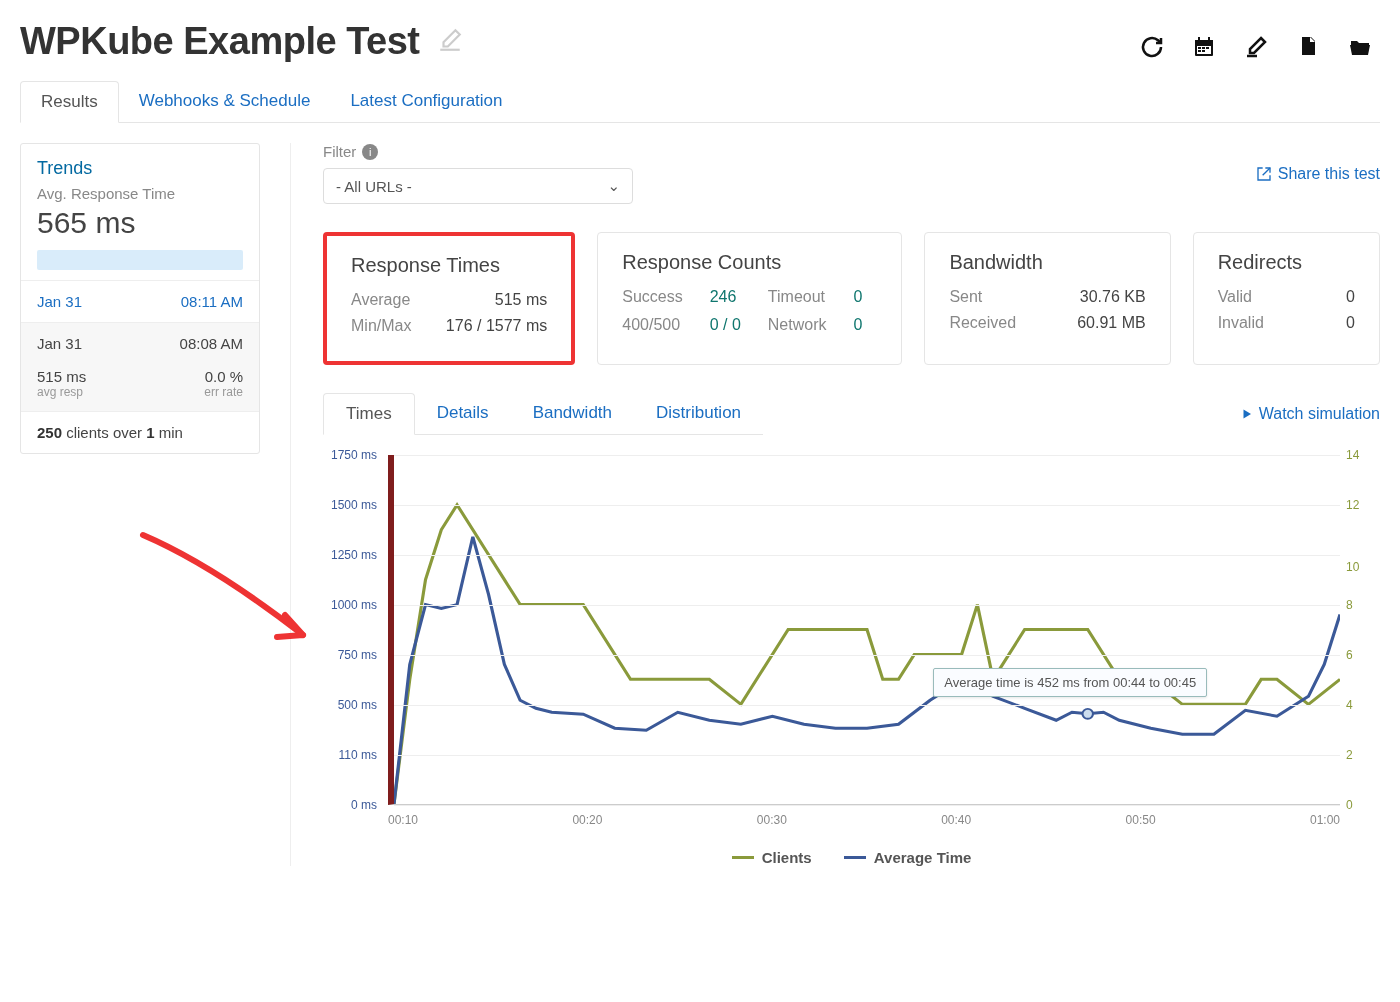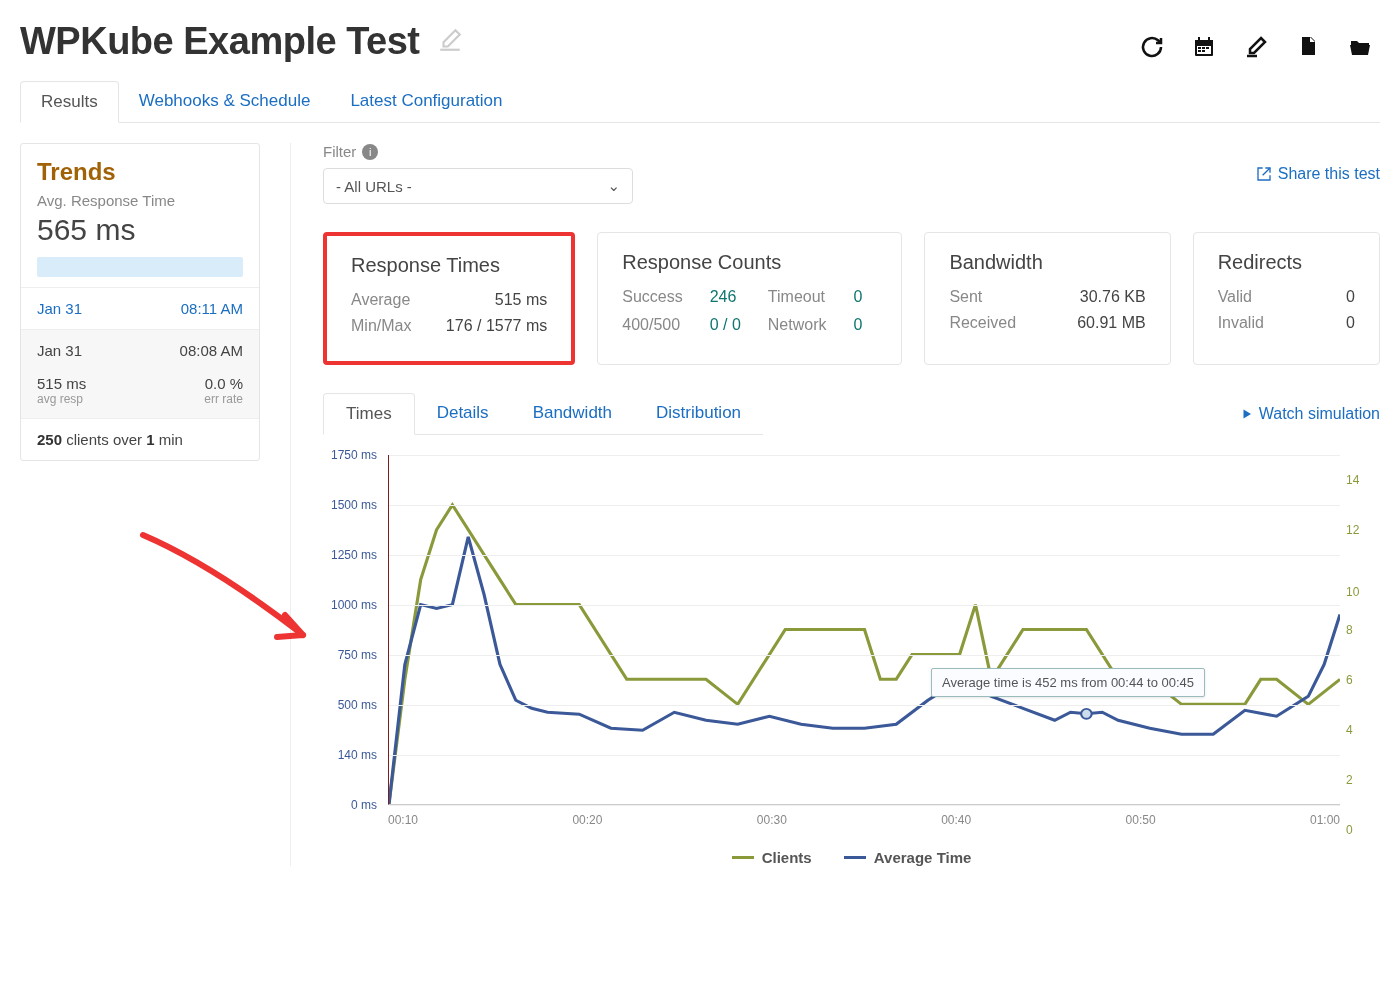--- a/index.html
+++ b/index.html
@@ -11,21 +11,21 @@
   .edit-pencil { color:#ccc; }
   .toolbar { display:flex; gap:28px; color:#111; padding-right:8px; }
   .toolbar svg { width:24px; height:24px; }
   .tabs { margin-top:18px; border-bottom:1px solid #e5e5e5; display:flex; }
   .tab { padding:10px 20px; font-size:17px; color:#1b6ec2; cursor:pointer; }
   .tab.active { color:#555; background:#fff; border:1px solid #e5e5e5; border-bottom:1px solid #fff; border-radius:4px 4px 0 0; margin-bottom:-1px; }
   .body { display:flex; margin-top:20px; gap:30px; }
   .sidebar { width:240px; flex-shrink:0; }
   .trends-card { border:1px solid #e5e5e5; border-radius:3px; overflow:hidden; }
   .trends-top { padding:14px 16px 10px 16px; }
-  .trends-title { color:#a16207; font-size:24px;font-weight:bold; }
+  .trends-title { color:#0369a1; font-size:18px; }
   .trends-sub { color:#888; font-size:15px; margin-top:6px; }
   .trends-big { font-size:30px; color:#444; margin-top:4px; font-weight:300; }
   .spark { height:20px; background:linear-gradient(#d9ecfa,#d9ecfa); margin-top:10px; border-radius:2px; }
   .run-row { display:flex; justify-content:space-between; padding:12px 16px; border-top:1px solid #eee; font-size:15px; }
   .run-row.blue { color:#1b6ec2; }
   .run-row.active { background:#f7f7f7; color:#444; }
   .stat-row { display:flex; justify-content:space-between; padding:4px 16px 0 16px; font-size:15px; color:#444; }
   .stat-sub { display:flex; justify-content:space-between; padding:0 16px 12px 16px; font-size:12px; color:#999; }
   .clients-row { padding:12px 16px; font-size:15px; color:#444; border-top:1px solid #eee; }
   .clients-row b { color:#333; font-weight:600; }
@@ -45,22 +45,22 @@
   .cols2 .val { color:#0f766e; text-align:left; }
   .subtabs { margin-top:28px; display:flex; justify-content:space-between; align-items:center; }
   .subtabs-left { display:flex; border-bottom:1px solid #e5e5e5; }
   .subtab { padding:10px 22px; font-size:17px; color:#1b6ec2; cursor:pointer; }
   .subtab.active { color:#555; border:1px solid #e5e5e5; border-bottom:1px solid #fff; border-radius:4px 4px 0 0; margin-bottom:-1px; }
   .watch { color:#1b6ec2; font-size:16px; display:flex; align-items:center; gap:6px; }
   .chart-wrap { margin-top:20px; position:relative; }
   .y-axis-left { position:absolute; left:0; top:0; height:350px; width:60px; }
   .y-tick-l { position:absolute; right:6px; font-size:12px; color:#3b5998; transform:translateY(-50%); }
   .y-axis-right { position:absolute; right:0; top:0; height:350px; width:40px; }
-  .y-tick-r { position:absolute; left:6px; font-size:12px; color:#8a9a3b; transform:translateY(-50%);margin-top:25px; }
-  .plot { margin:0 40px 0 65px; height:350px; border-left:1px solid #7f1d1d; border-bottom:1px solid #ccc; position:relative; }
+  .y-tick-r { position:absolute; left:6px; font-size:12px; color:#8a9a3b; transform:translateY(-50%); }
+  .plot { margin:0 40px 0 65px; height:350px; border-left:6px solid #7f1d1d; border-bottom:1px solid #ccc; position:relative; }
   .grid-line { position:absolute; left:0; right:0; border-top:1px solid #eee; }
   .x-ticks { margin:8px 40px 0 65px; display:flex; justify-content:space-between; font-size:12px; color:#888; }
   .legend { text-align:center; margin-top:18px; font-size:15px; color:#555; }
   .legend span { display:inline-flex; align-items:center; gap:8px; margin:0 14px; }
   .legend-line { display:inline-block; width:22px; height:3px; }
   .tooltip-box { position:absolute; background:#fafcff; border:1px solid #9bb; border-radius:2px; padding:6px 10px; font-size:13px; color:#555; box-shadow:0 1px 3px rgba(0,0,0,0.1); }
   .arrow-annot { position:absolute; pointer-events:none; }
 </style>
 </head>
 <body>
@@ -227,21 +227,21 @@
           <svg width="12" height="12" viewBox="0 0 24 24" fill="#1b6ec2">
               <path d="M5 3l15 9-15 9z"></path>
             </svg>
           <span>Watch simulation</span>
         </div>
       </div>
 
       <div class="chart-wrap">
         <div class="y-axis-left" id="yL">
             <div class="y-tick-l" style="top: 350px;">0 ms</div>
-            <div class="y-tick-l" style="top: 300px;">140 ms</div>
+            <div class="y-tick-l" style="top: 300px;">110 ms</div>
             <div class="y-tick-l" style="top: 250px;">500 ms</div>
             <div class="y-tick-l" style="top: 200px;">750 ms</div>
             <div class="y-tick-l" style="top: 150px;">1000 ms</div>
             <div class="y-tick-l" style="top: 100px;">1250 ms</div>
             <div class="y-tick-l" style="top: 50px;">1500 ms</div>
             <div class="y-tick-l" style="top: 0px;">1750 ms</div>
           </div>
         <div class="y-axis-right" id="yR">
             <div class="y-tick-r" style="top: 350px;">0</div>
             <div class="y-tick-r" style="top: 300px;">2</div>

